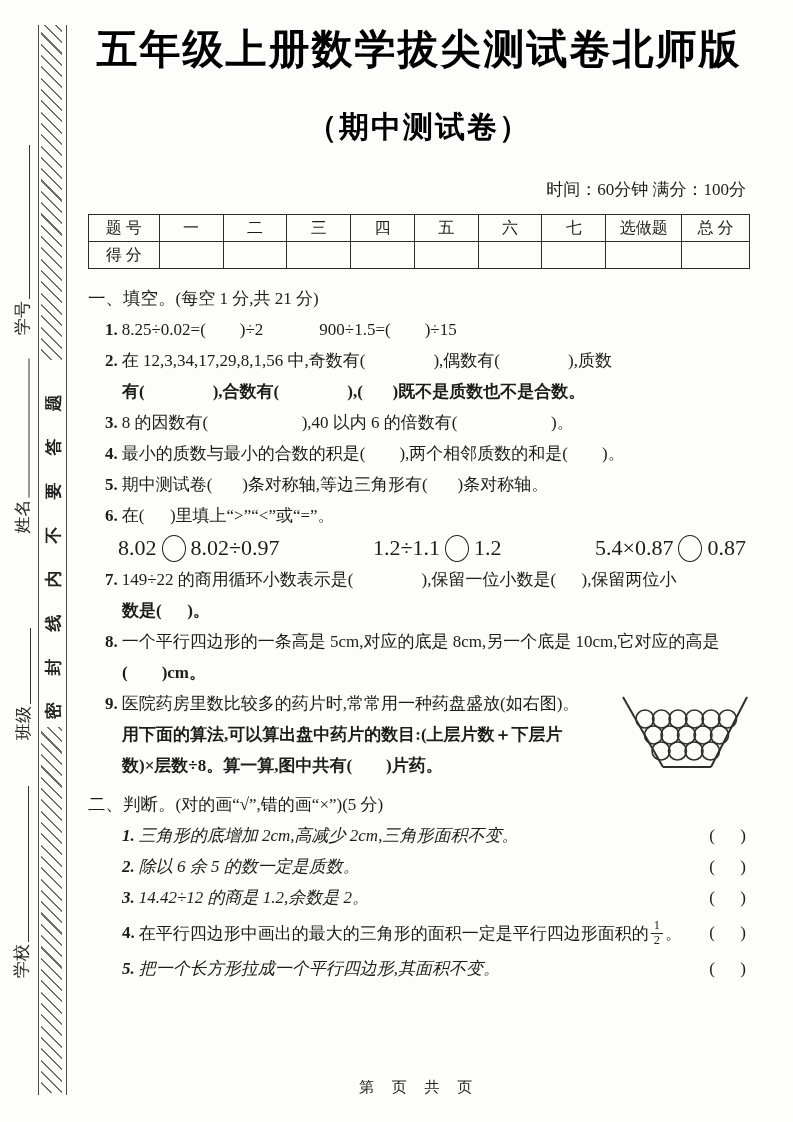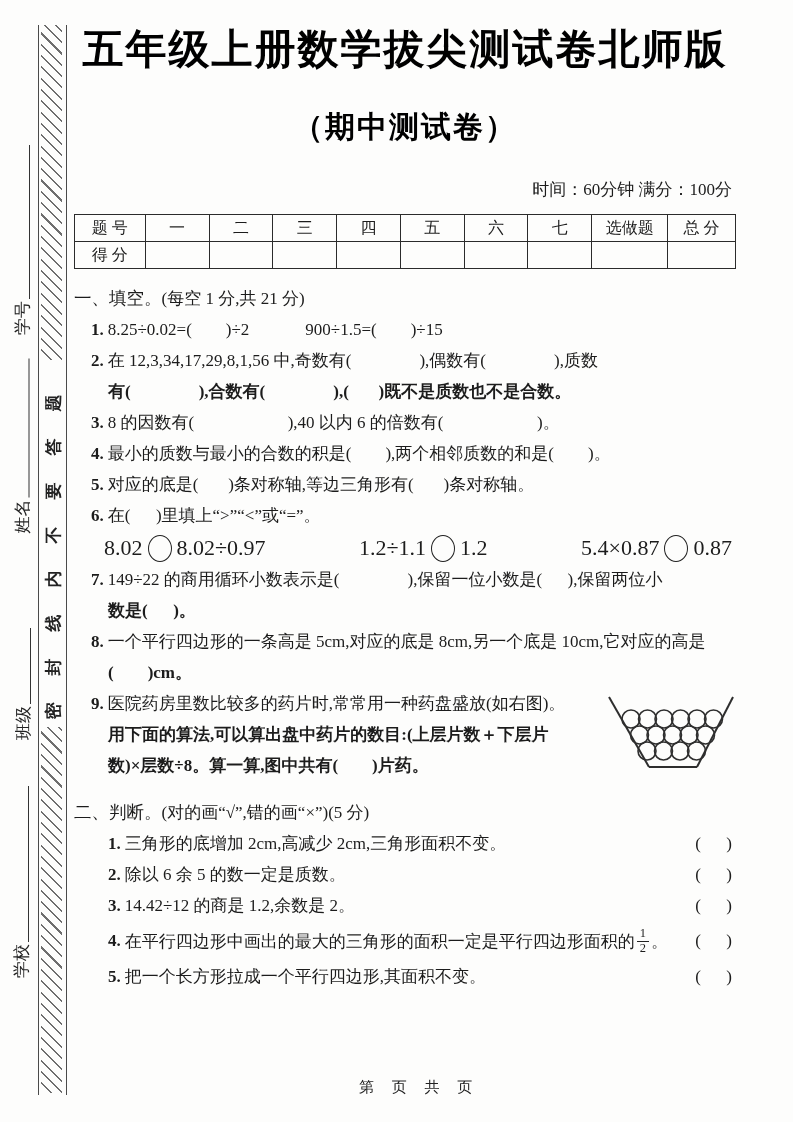--- a/index.html
+++ b/index.html
@@ -33,21 +33,21 @@
   .vlabel{
     position:absolute;height:28px;display:flex;align-items:flex-end;
     transform:rotate(-90deg);font-size:17px;color:#222;white-space:nowrap;
   }
   .vlabel .lline{flex:1;border-bottom:1.3px solid #333;margin-bottom:4px;margin-left:2px;}
   .vl-sno{width:190px;left:-75px;top:226px;}
   .vl-name{width:175px;left:-68px;top:432px;}
   .vl-class{width:112px;left:-35px;top:670px;}
   .vl-school{width:192px;left:-77px;top:868px;}
   
-  .main{position:absolute;left:74px;top:0;width:662px;}
+  .main{position:absolute;left:88px;top:0;width:662px;}
   .title{
     margin-top:24px;text-align:center;
     font-family:"Liberation Sans","DejaVu Sans",sans-serif;
     font-weight:bold;font-size:41px;line-height:50px;letter-spacing:2px;color:#000;
   }
   .subtitle{
     margin-top:34px;text-align:center;
     font-family:"Liberation Sans","DejaVu Sans",sans-serif;
     font-weight:bold;font-size:30px;line-height:38px;letter-spacing:2px;color:#000;
   }
@@ -75,21 +75,21 @@
   .circle{
     display:inline-block;width:22px;height:25px;border:1.6px solid #222;
     border-radius:50%;vertical-align:-7px;margin:0 5px;background:transparent;
   }
   .q9block{position:relative;}
   .q9block .qline{width:520px;}
   .tray{position:absolute;right:0px;top:3px;}
   
   .jrow{display:flex;align-items:center;height:31px;font-size:17px;padding-left:34px;}
   .jrow.tall{height:40px;}
-  .jrow .jtext{flex:1;white-space:pre;}
+  .jrow .jtext{flex:1;white-space:pre;font-style:italic;}
   .jrow .jans{white-space:pre;padding-right:4px;}
   .frac{display:inline-block;vertical-align:-9px;text-align:center;font-size:12.5px;line-height:1.1;margin:0 2px;}
   .frac .fnum{display:block;padding:0 3px;border-bottom:1.2px solid #222;}
   .frac .fden{display:block;}
   .jtext-flex{flex:1;display:flex;align-items:center;white-space:pre;}
   .footer{
     position:absolute;left:88px;top:1078px;width:662px;text-align:center;
     font-size:15px;letter-spacing:7px;color:#222;
   }
 </style>
@@ -176,21 +176,21 @@
     <span class="qno">1.</span><span>8.25÷0.02=(        )÷2</span><span class="gap"></span><span>900÷1.5=(        )÷15</span>
   </div>
 
   <div class="qline"><span class="qno">2.</span><span>在 12,3,34,17,29,8,1,56 中,奇数有(                ),偶数有(                ),质数</span></div>
   <div class="qline cont">有(                ),合数有(                ),(       )既不是质数也不是合数。</div>
 
   <div class="qline"><span class="qno">3.</span><span>8 的因数有(                      ),40 以内 6 的倍数有(                      )。</span></div>
 
   <div class="qline"><span class="qno">4.</span><span>最小的质数与最小的合数的积是(        ),两个相邻质数的和是(        )。</span></div>
 
-  <div class="qline"><span class="qno">5.</span><span>对应的底是(       )条对称轴,等边三角形有(       )条对称轴。</span></div>
+  <div class="qline"><span class="qno">5.</span><span>期中测试卷(       )条对称轴,等边三角形有(       )条对称轴。</span></div>
 
   <div class="qline"><span class="qno">6.</span><span>在(      )里填上“&gt;”“&lt;”或“=”。</span></div>
 
   <div class="cmp-row">
     <span class="cmp"><span>8.02</span><span class="circle"></span><span>8.02÷0.97</span></span>
     <span class="cmp"><span>1.2÷1.1</span><span class="circle"></span><span>1.2</span></span>
     <span class="cmp"><span>5.4×0.87</span><span class="circle"></span><span>0.87</span></span>
   </div>
 
   <div class="qline"><span class="qno">7.</span><span>149÷22 的商用循环小数表示是(                ),保留一位小数是(      ),保留两位小</span></div>
@@ -222,21 +222,21 @@
             <circle cx="99.5" cy="44" r="9"></circle>
           <circle cx="41" cy="60" r="9"></circle>
             <circle cx="57.5" cy="60" r="9"></circle>
             <circle cx="74" cy="60" r="9"></circle>
           <circle cx="90.5" cy="60" r="9"></circle>
         </g>
       </g>
     </svg>
   </div>
 
-  <div class="sec-head" style="margin-top:16px;">
+  <div class="sec-head" style="margin-top:8px;">
     <span class="sec-title">二、判断。</span><span>(对的画“√”,错的画“×”)(5 分)</span>
   </div>
 
   <div class="jrow">
     <span class="jtext"><span class="qno">1.</span><span>三角形的底增加 2cm,高减少 2cm,三角形面积不变。</span></span>
     <span class="jans">(      )</span>
   </div>
   <div class="jrow">
     <span class="jtext"><span class="qno">2.</span><span>除以 6 余 5 的数一定是质数。</span></span>
     <span class="jans">(      )</span>

